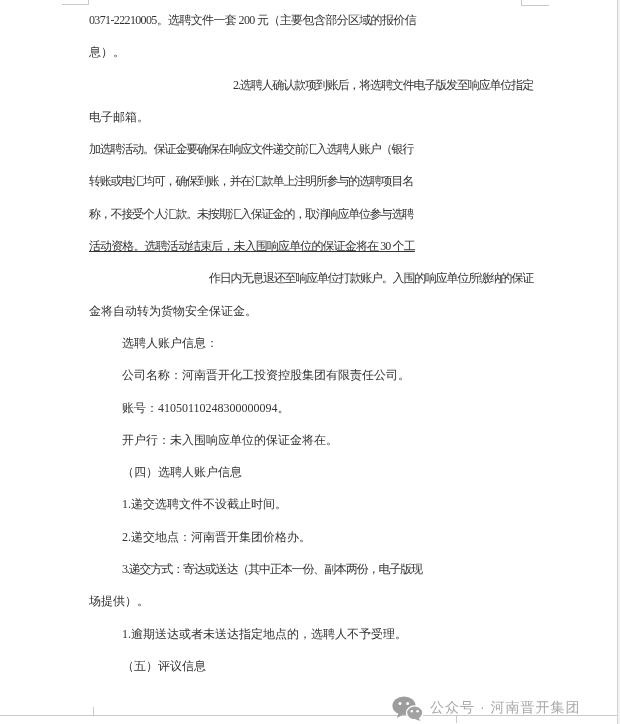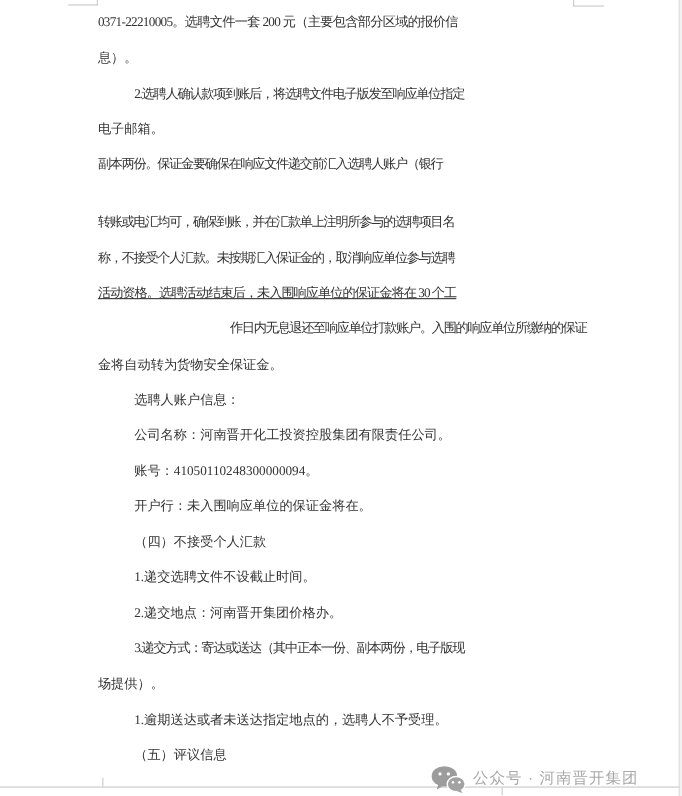--- a/index.html
+++ b/index.html
@@ -64,33 +64,33 @@
 <div class="mark mark-top-right"></div>
 <div class="mark mark-bottom-line"></div>
 <div class="mark mark-tick-left"></div>
 <div class="mark mark-tick-right"></div>
 <div class="page-right-edge"></div>
 <div class="page-outside"></div>
 
 <div class="doc-body">
     <div class="line justify" style="letter-spacing: -0.64px;">0371-22210005。选聘文件一套 200 元（主要包含部分区域的报价信</div>
     <div class="line">息）。</div>
-    <div class="line indent justify" style="letter-spacing: -1.14px;">2.选聘人确认款项到账后，将选聘文件电子版发至响应单位指定</div>
+    <div class="line indent justify" style="letter-spacing: -1.14px; text-align: right;">2.选聘人确认款项到账后，将选聘文件电子版发至响应单位指定</div>
     <div class="line">电子邮箱。</div>
-    <div class="line justify" style="letter-spacing: -1.2px;">副本两份。保证金要确保在响应文件递交前汇入选聘人账户（银行</div>
-    <div class="line justify" style="letter-spacing: -1.2px; margin-top: 20px;">转账或电汇均可，确保到账，并在汇款单上注明所参与的选聘项目名</div>
+    <div class="line justify" style="letter-spacing: -1.2px;">加选聘活动。保证金要确保在响应文件递交前汇入选聘人账户（银行</div>
+    <div class="line justify" style="letter-spacing: -1.2px;">转账或电汇均可，确保到账，并在汇款单上注明所参与的选聘项目名</div>
     <div class="line justify" style="letter-spacing: -1.2px;">称，不接受个人汇款。未按期汇入保证金的，取消响应单位参与选聘</div>
     <div class="line justify" style="letter-spacing: -0.88px; text-decoration: underline;">活动资格。选聘活动结束后，未入围响应单位的保证金将在 30 个工</div>
     <div class="line justify" style="letter-spacing: -1.2px; text-align: right;">作日内无息退还至响应单位打款账户。入围的响应单位所缴纳的保证</div>
     <div class="line">金将自动转为货物安全保证金。</div>
     <div class="line indent">选聘人账户信息：</div>
     <div class="line indent">公司名称：河南晋开化工投资控股集团有限责任公司。</div>
     <div class="line indent">账号：41050110248300000094。</div>
     <div class="line indent">开户行：未入围响应单位的保证金将在。</div>
-    <div class="line indent">（四）不接受个人汇款</div>
+    <div class="line indent">（四）选聘人账户信息</div>
     <div class="line indent">1.递交选聘文件不设截止时间。</div>
     <div class="line indent">2.递交地点：河南晋开集团价格办。</div>
     <div class="line indent justify" style="letter-spacing: -1.14px;">3.递交方式：寄达或送达（其中正本一份、副本两份，电子版现</div>
     <div class="line">场提供）。</div>
     <div class="line indent">1.逾期送达或者未送达指定地点的，选聘人不予受理。</div>
     <div class="line indent">（五）评议信息</div>
   </div>
 
 <div class="watermark">
   <svg class="wechat-svg" width="31" height="25" viewBox="0 0 31 25" aria-hidden="true">

